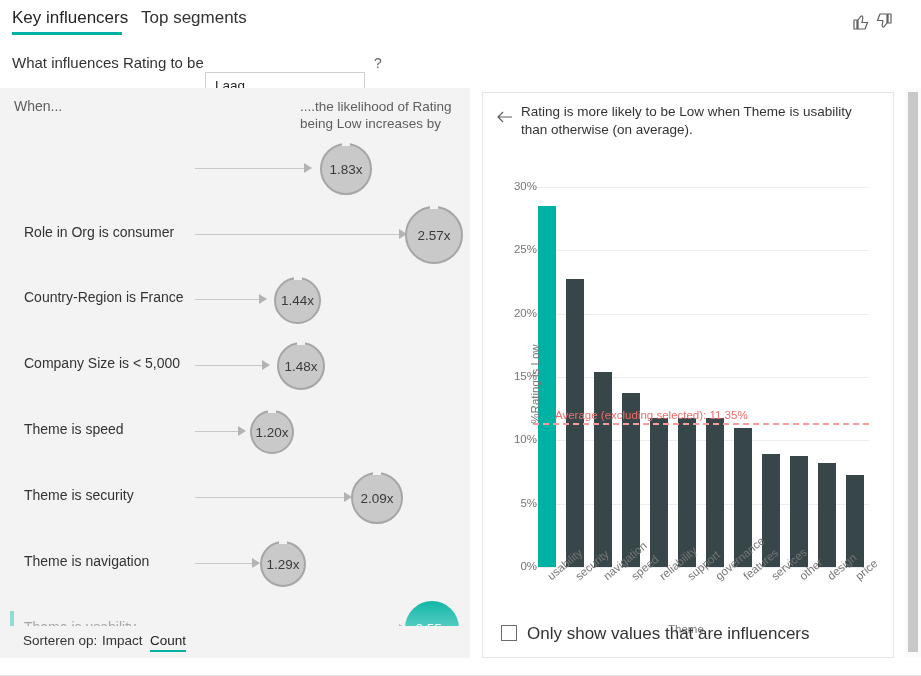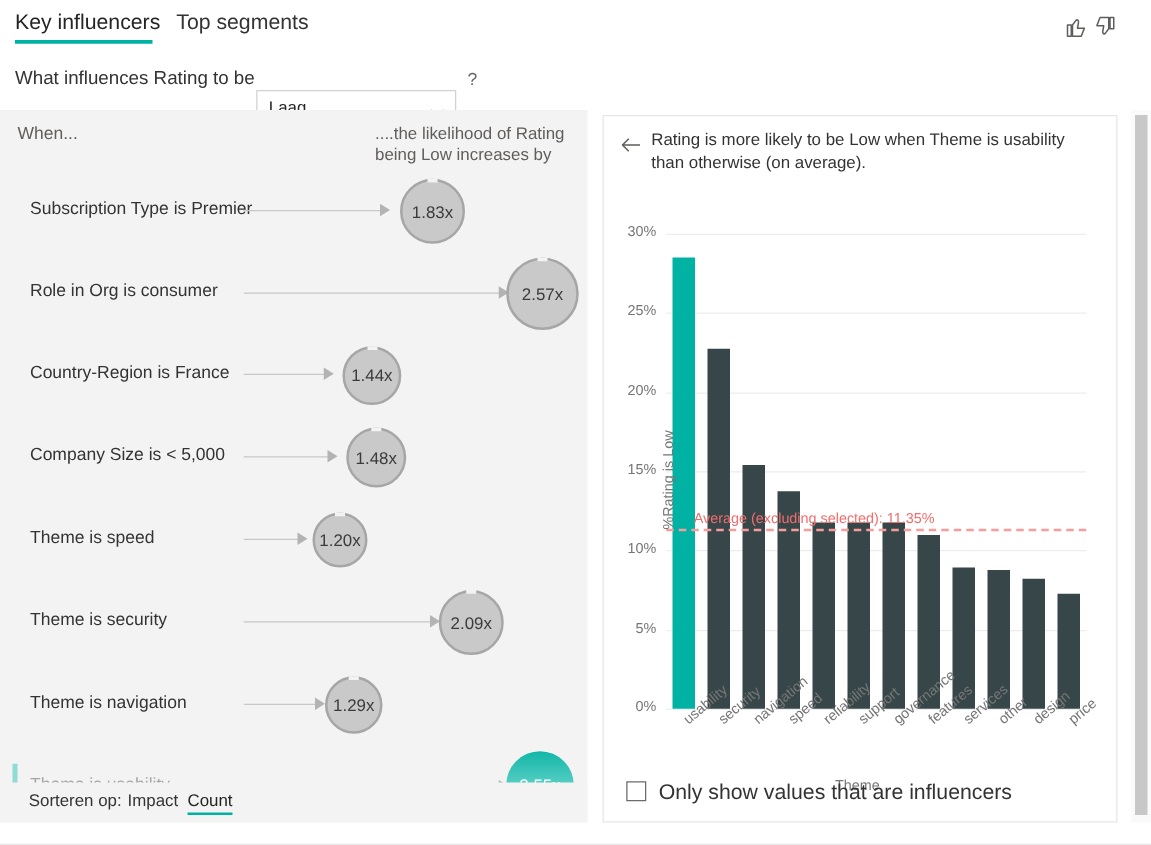--- a/index.html
+++ b/index.html
@@ -54,21 +54,21 @@
   .sort-ul{position:absolute;height:2px;background:#00b2a3;}
   
   .right-pane{
     position:absolute;left:482px;top:92px;width:412px;height:566px;
     background:#ffffff;border:1px solid #e6e6e6;box-sizing:border-box;
   }
   .back-arrow{position:absolute;left:14px;top:16px;width:16px;height:12px;cursor:pointer;}
   .rp-title{position:absolute;left:38px;top:10px;width:352px;font-size:13.5px;color:#333;line-height:18px;}
   .plot{position:absolute;left:50px;top:94px;width:336px;height:380px;}
   .gridline{position:absolute;left:0;width:336px;height:1px;background:#ededed;}
-  .ytick{position:absolute;right:344px;font-size:11.5px;color:#767676;white-space:nowrap;transform:translateY(-7px);}
+  .ytick{position:absolute;right:332px;font-size:11.5px;color:#767676;white-space:nowrap;transform:translateY(-7px);}
   .bar{position:absolute;bottom:0;background:#374649;}
   .bar.sel{background:#00b2a3;}
   .avgline{position:absolute;left:0;width:336px;height:0;
     border-top:2px dashed #fa9c9c;}
   .avglabel{position:absolute;font-size:11.5px;color:#f26c6c;white-space:nowrap;}
   .xtick{position:absolute;font-size:11.5px;color:#767676;white-space:nowrap;
     transform-origin:left top;transform:rotate(-40deg);}
   .ylabel{position:absolute;font-size:11.5px;color:#767676;white-space:nowrap;
     transform-origin:center;transform:rotate(-90deg);}
   .xlabel{position:absolute;font-size:11.5px;color:#767676;white-space:nowrap;}
@@ -112,21 +112,20 @@
       </svg>
   </div>
 </div>
 <div class="qmark">?</div>
 
 <div class="left-pane">
   <div class="hdr-when">When...</div>
   <div class="hdr-like">....the likelihood of Rating being Low increases by</div>
 
   <div class="inf-row" style="top:47px;">
-    <div class="inf-label">Subscription Type is Premier</div>
     <div class="arrow-line" style="left:195px;width:110px;"></div>
     <div class="arrow-head" style="left:304px;"></div>
     <div class="bubble grey" style="left:320px;top:8px;width:52px;height:52px;align-items:center;">
       <div class="notch"></div>
       <span>1.83x</span>
     </div>
   </div>
 
   <div class="inf-row" style="top:113px;">
     <div class="inf-label">Role in Org is consumer</div>

